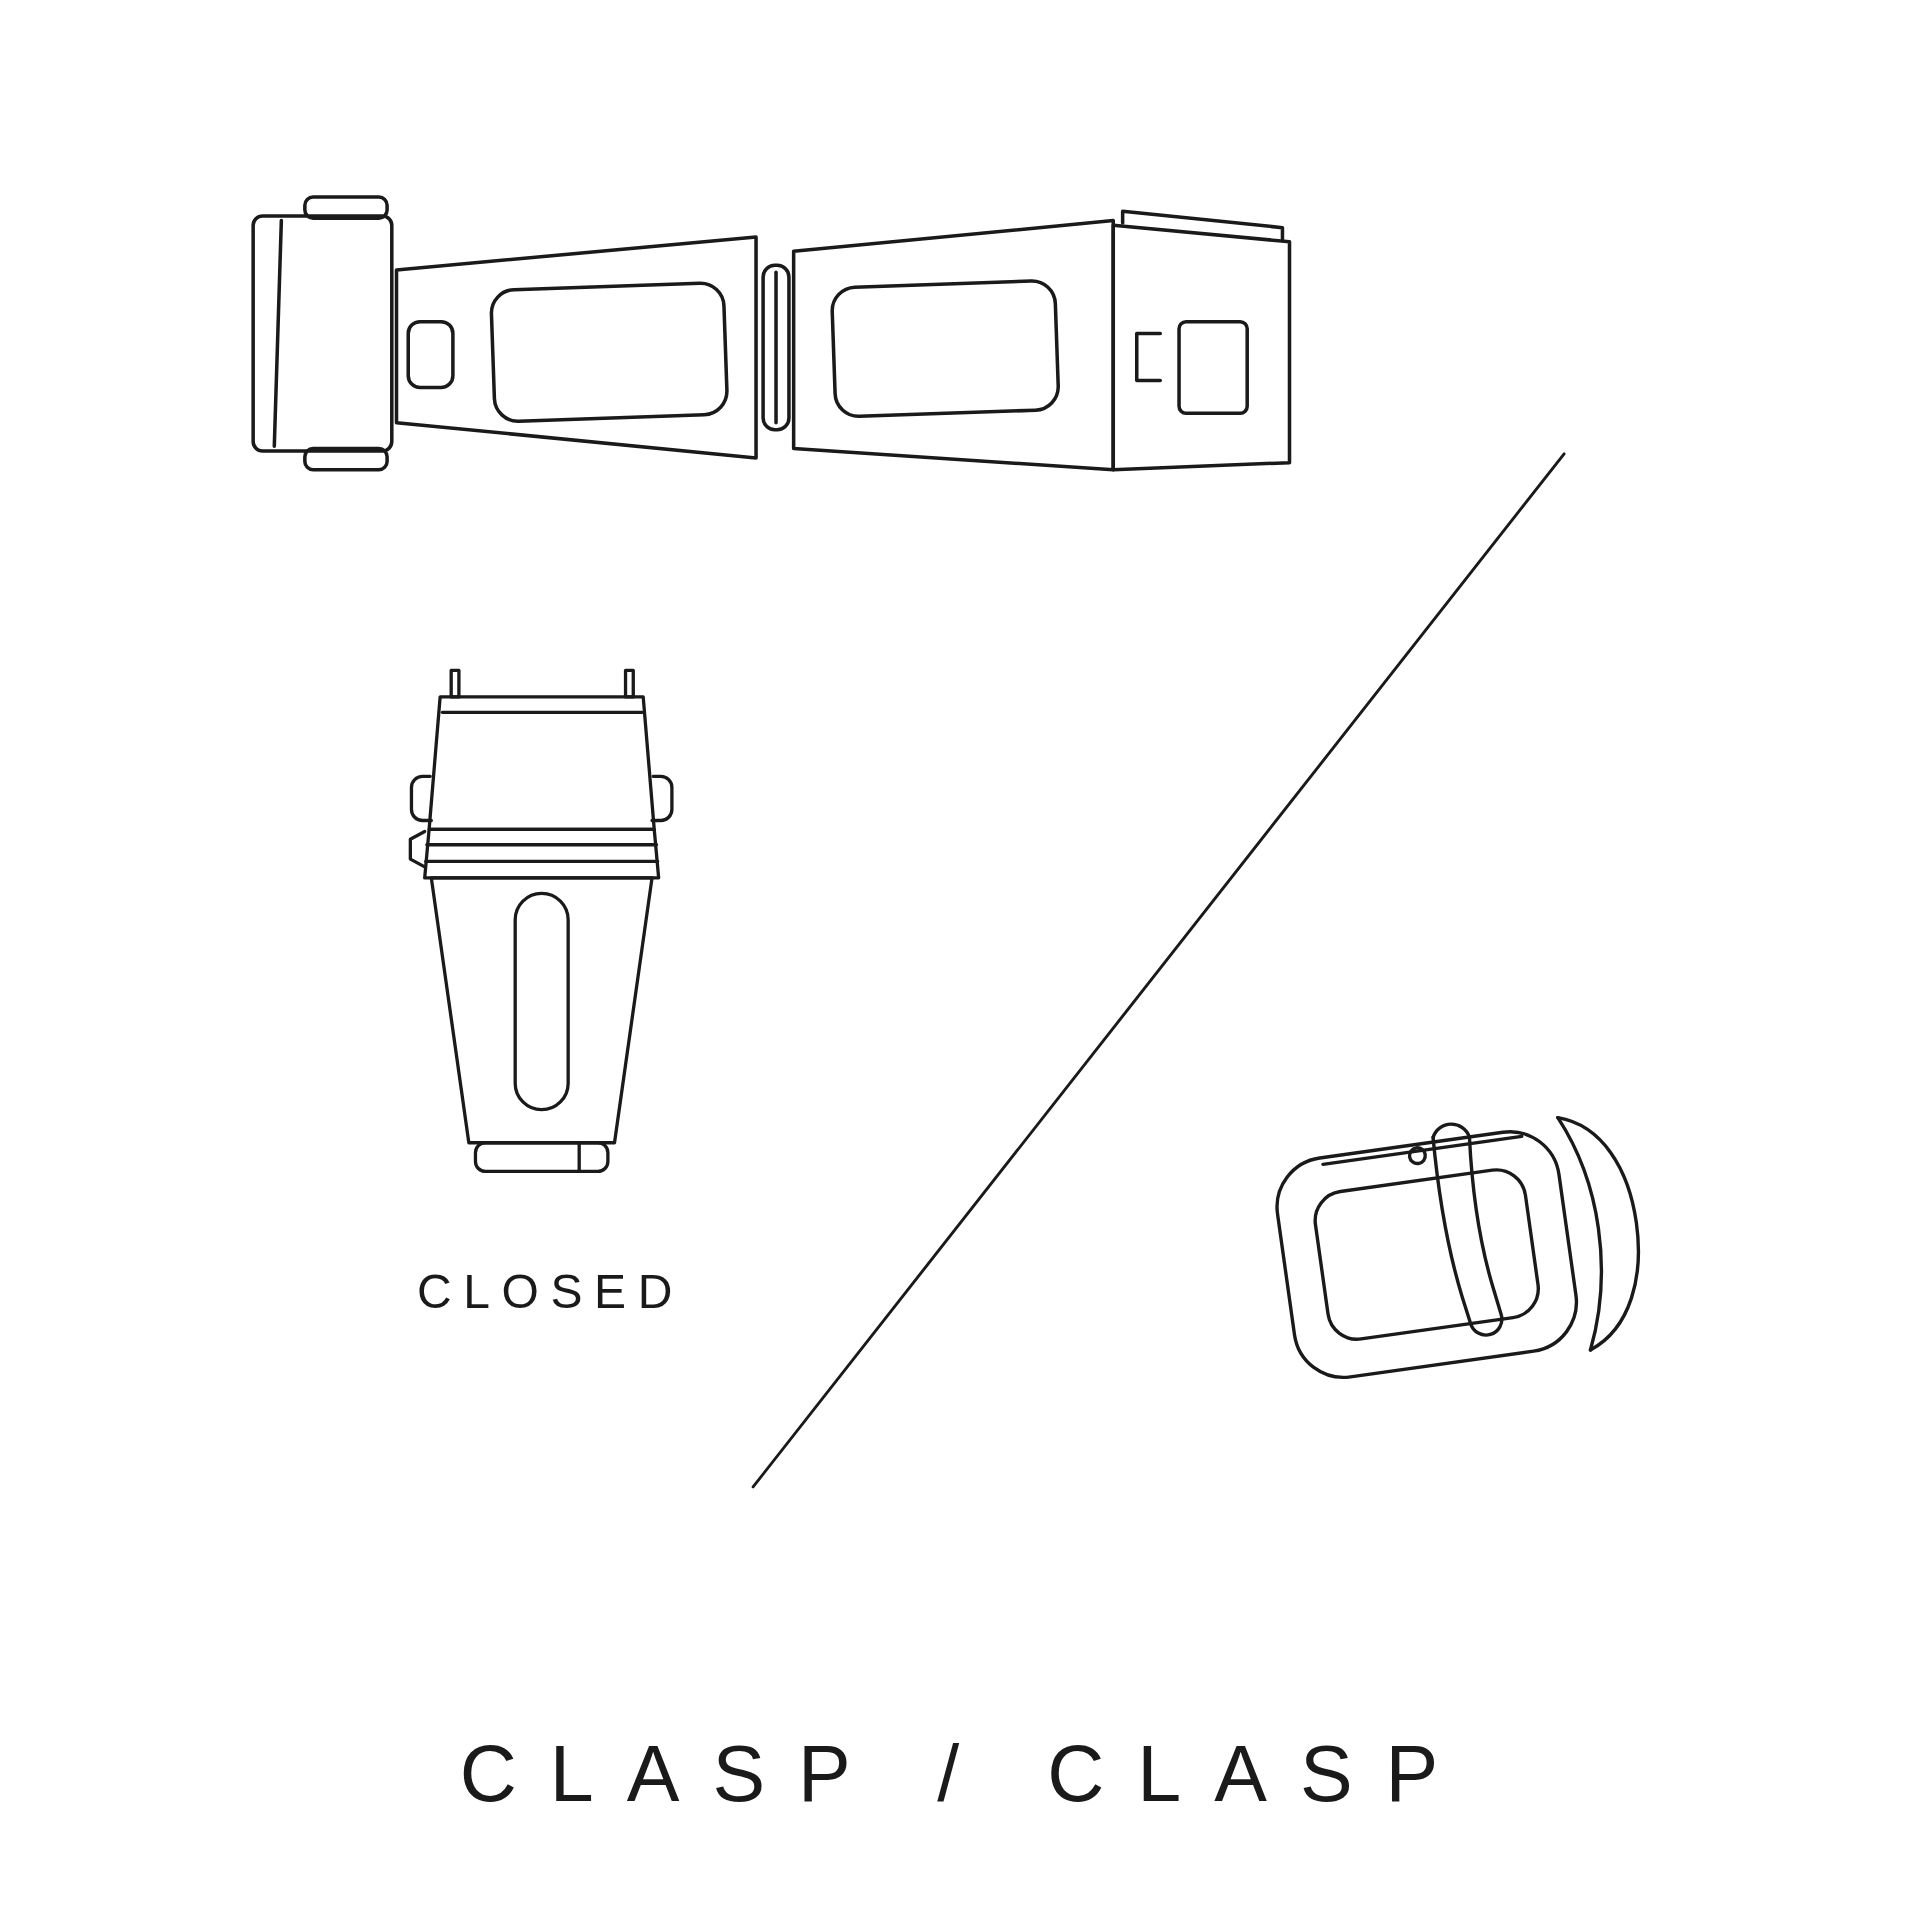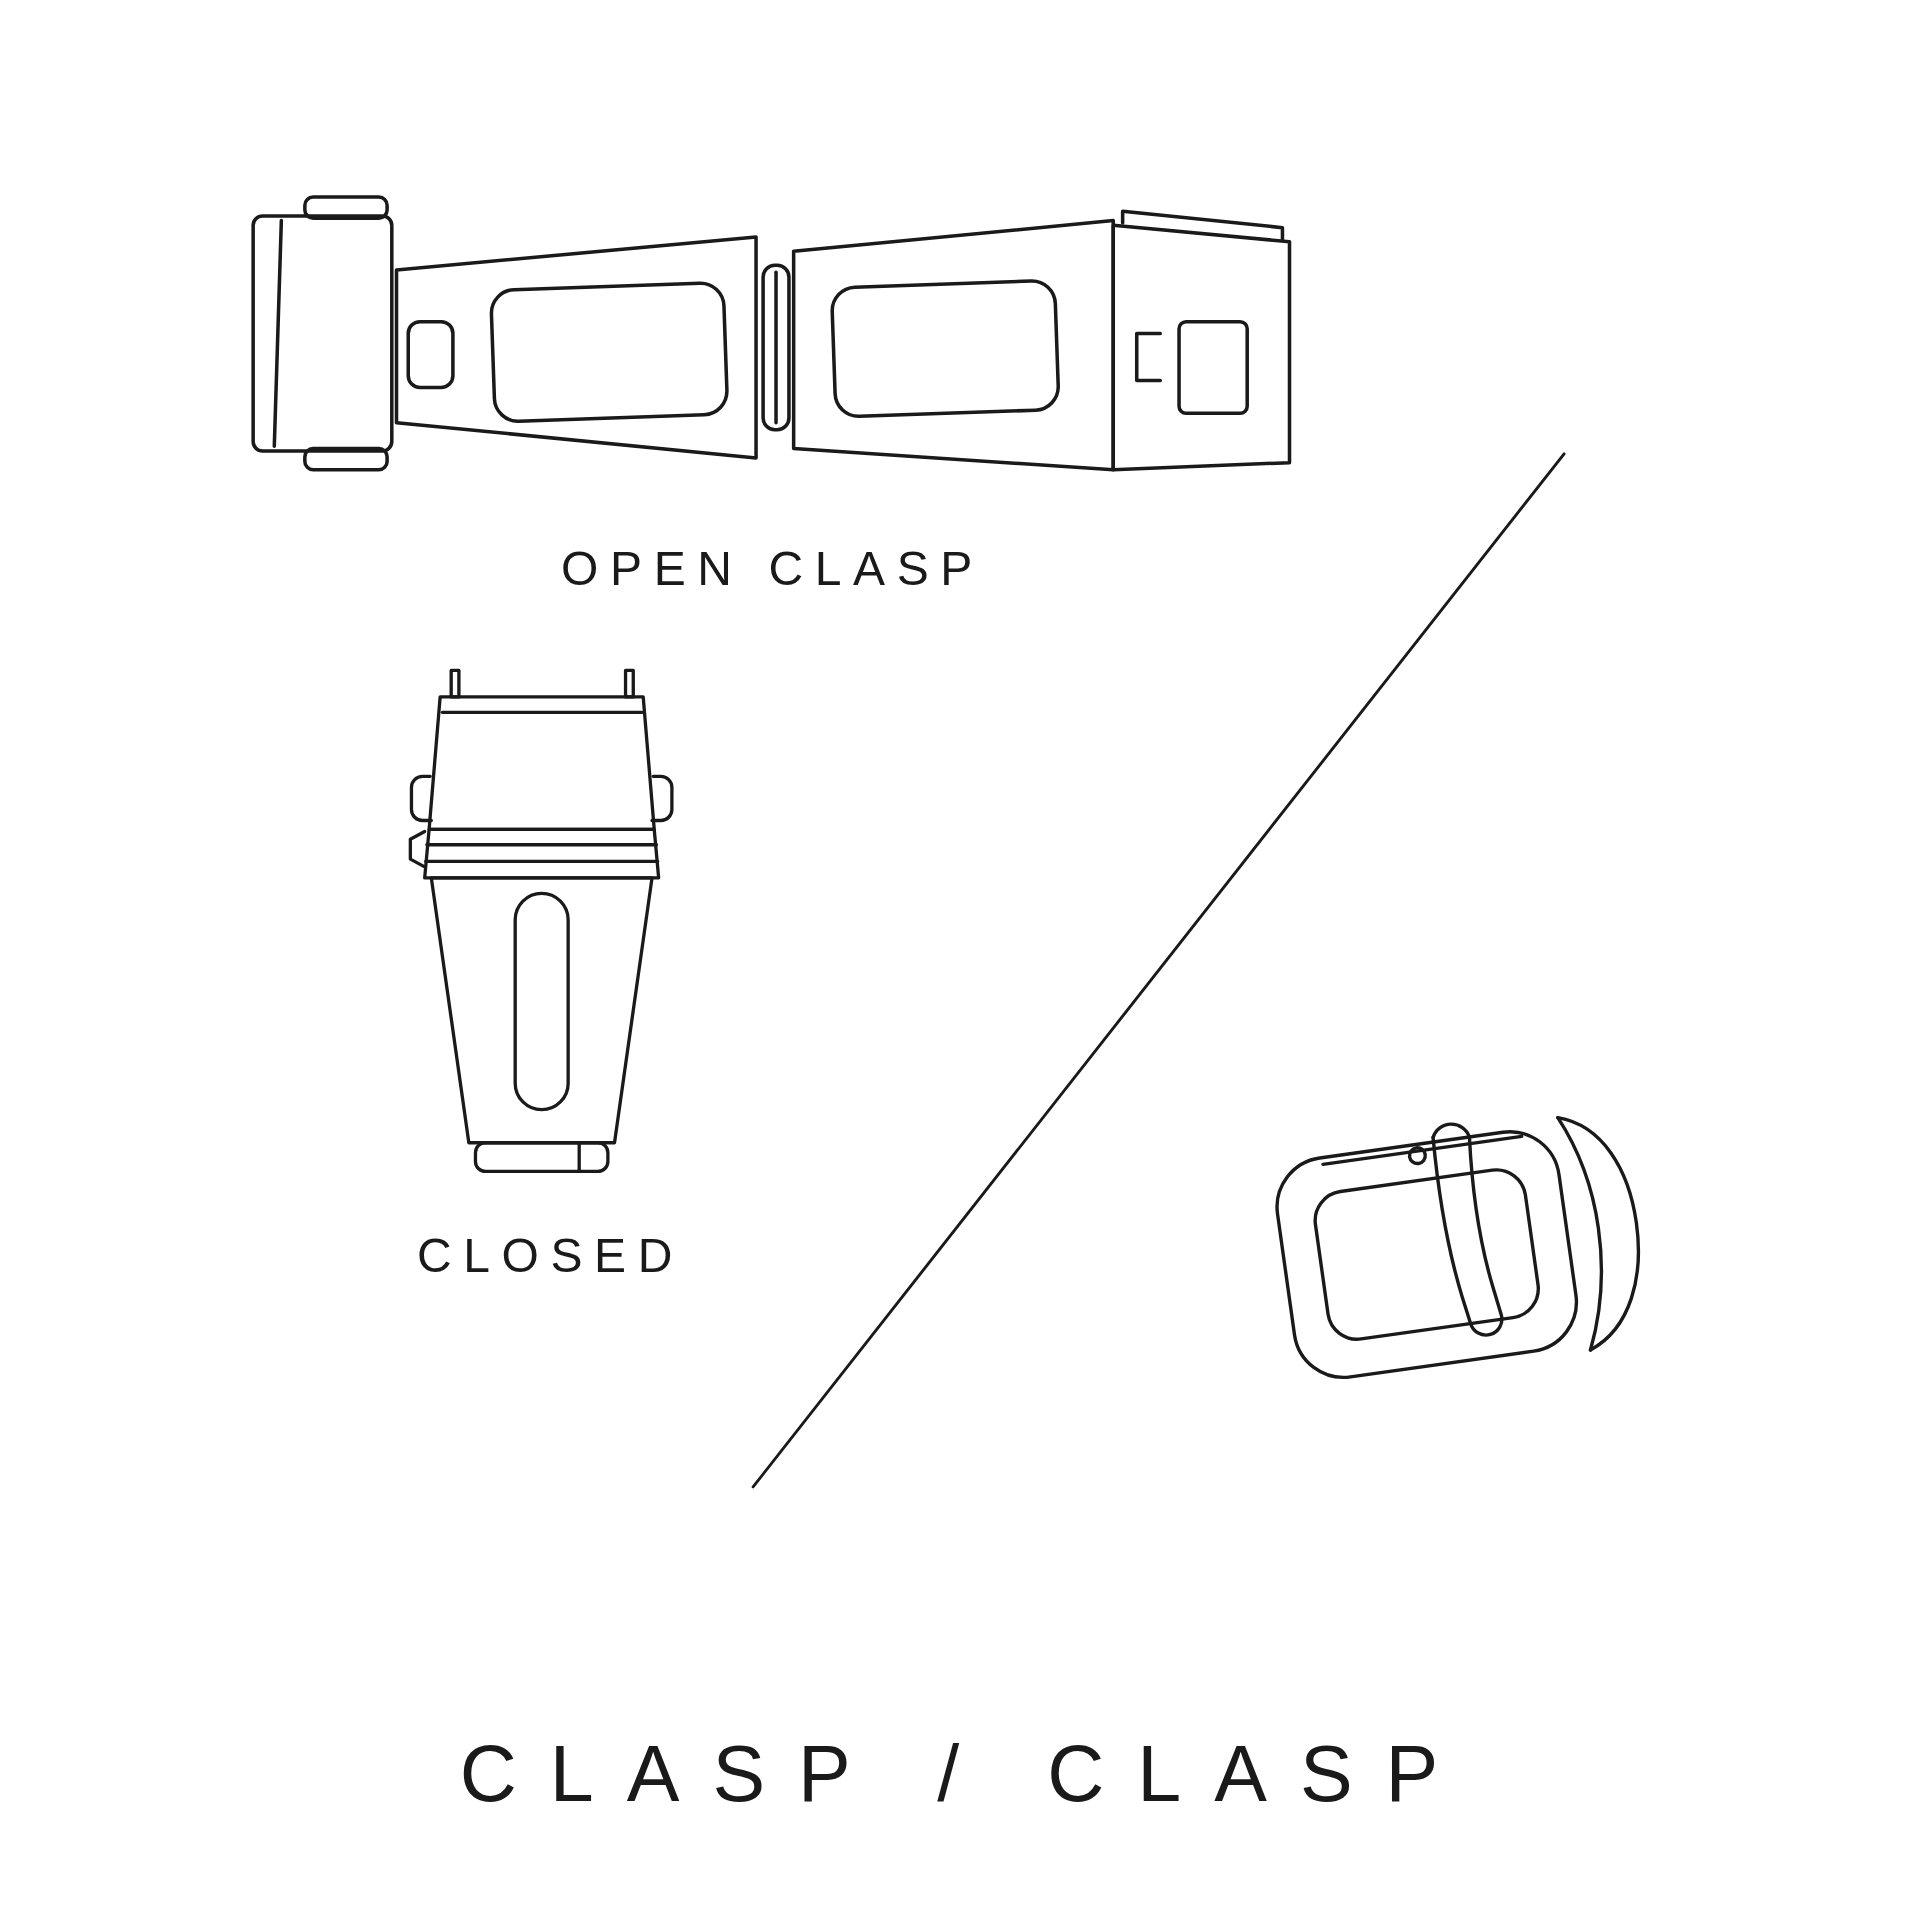--- a/index.html
+++ b/index.html
@@ -67,21 +67,20 @@
 
         <path d="M478,58 L750,32 L750,244 L478,226 Z"></path>
         <rect x="512" y="86" width="190" height="110" rx="20" transform="rotate(-2 607 141)"></rect>
 
         <path d="M750,36 L900,50 L900,238 L750,244 Z"></path>
         <path d="M758,34 l0,-10 136,14 0,10"></path>
         <rect x="806" y="118" width="58" height="78" rx="6"></rect>
         <path d="M790,128 h-20 v40 h20"></path>
       </g>
     </svg>
-    <div class="caption" style="margin-top:41px;">OPEN CLASP</div>
   </div>
 
   <div class="abs" style="left:396px; top:666px; width:309px;">
     <svg viewBox="0 0 280 480" style="width:309px; height:auto;">
       <g class="stroke">
 
         <rect x="50" y="4" width="7" height="24"></rect>
         <rect x="208" y="4" width="7" height="24"></rect>
 
         <path d="M40,28 L224,28 L234,148 L30,148 Z"></path>
@@ -95,21 +94,21 @@
         <line x1="27" y1="177" x2="237" y2="177"></line>
         <path d="M26,150 l-13,7 v18 l13,7"></path>
 
         <path d="M32,192 L232,192 L198,432 L66,432 Z"></path>
         <rect x="108" y="206" width="48" height="196" rx="24"></rect>
 
         <rect x="72" y="432" width="120" height="26" rx="9"></rect>
         <line x1="166" y1="432" x2="166" y2="458"></line>
       </g>
     </svg>
-    <div class="caption" style="margin-top:32px;">CLOSED</div>
+    <div class="caption" style="margin-top:68px;">CLOSED</div>
   </div>
 
   <svg class="abs" style="left:0; top:0; width:1931px; height:1931px; pointer-events:none;" viewBox="0 0 2000 2000">
     <line x1="1620" y1="470" x2="780" y2="1540" stroke="#1a1a1a" stroke-width="3" stroke-linecap="round"></line>
   </svg>
 
   <div class="abs" style="left:1255px; top:1081px; width:406px;">
     <svg viewBox="0 0 360 300" style="width:406px; height:auto;">
       <g class="stroke" transform="rotate(-8 180 150)">
 

